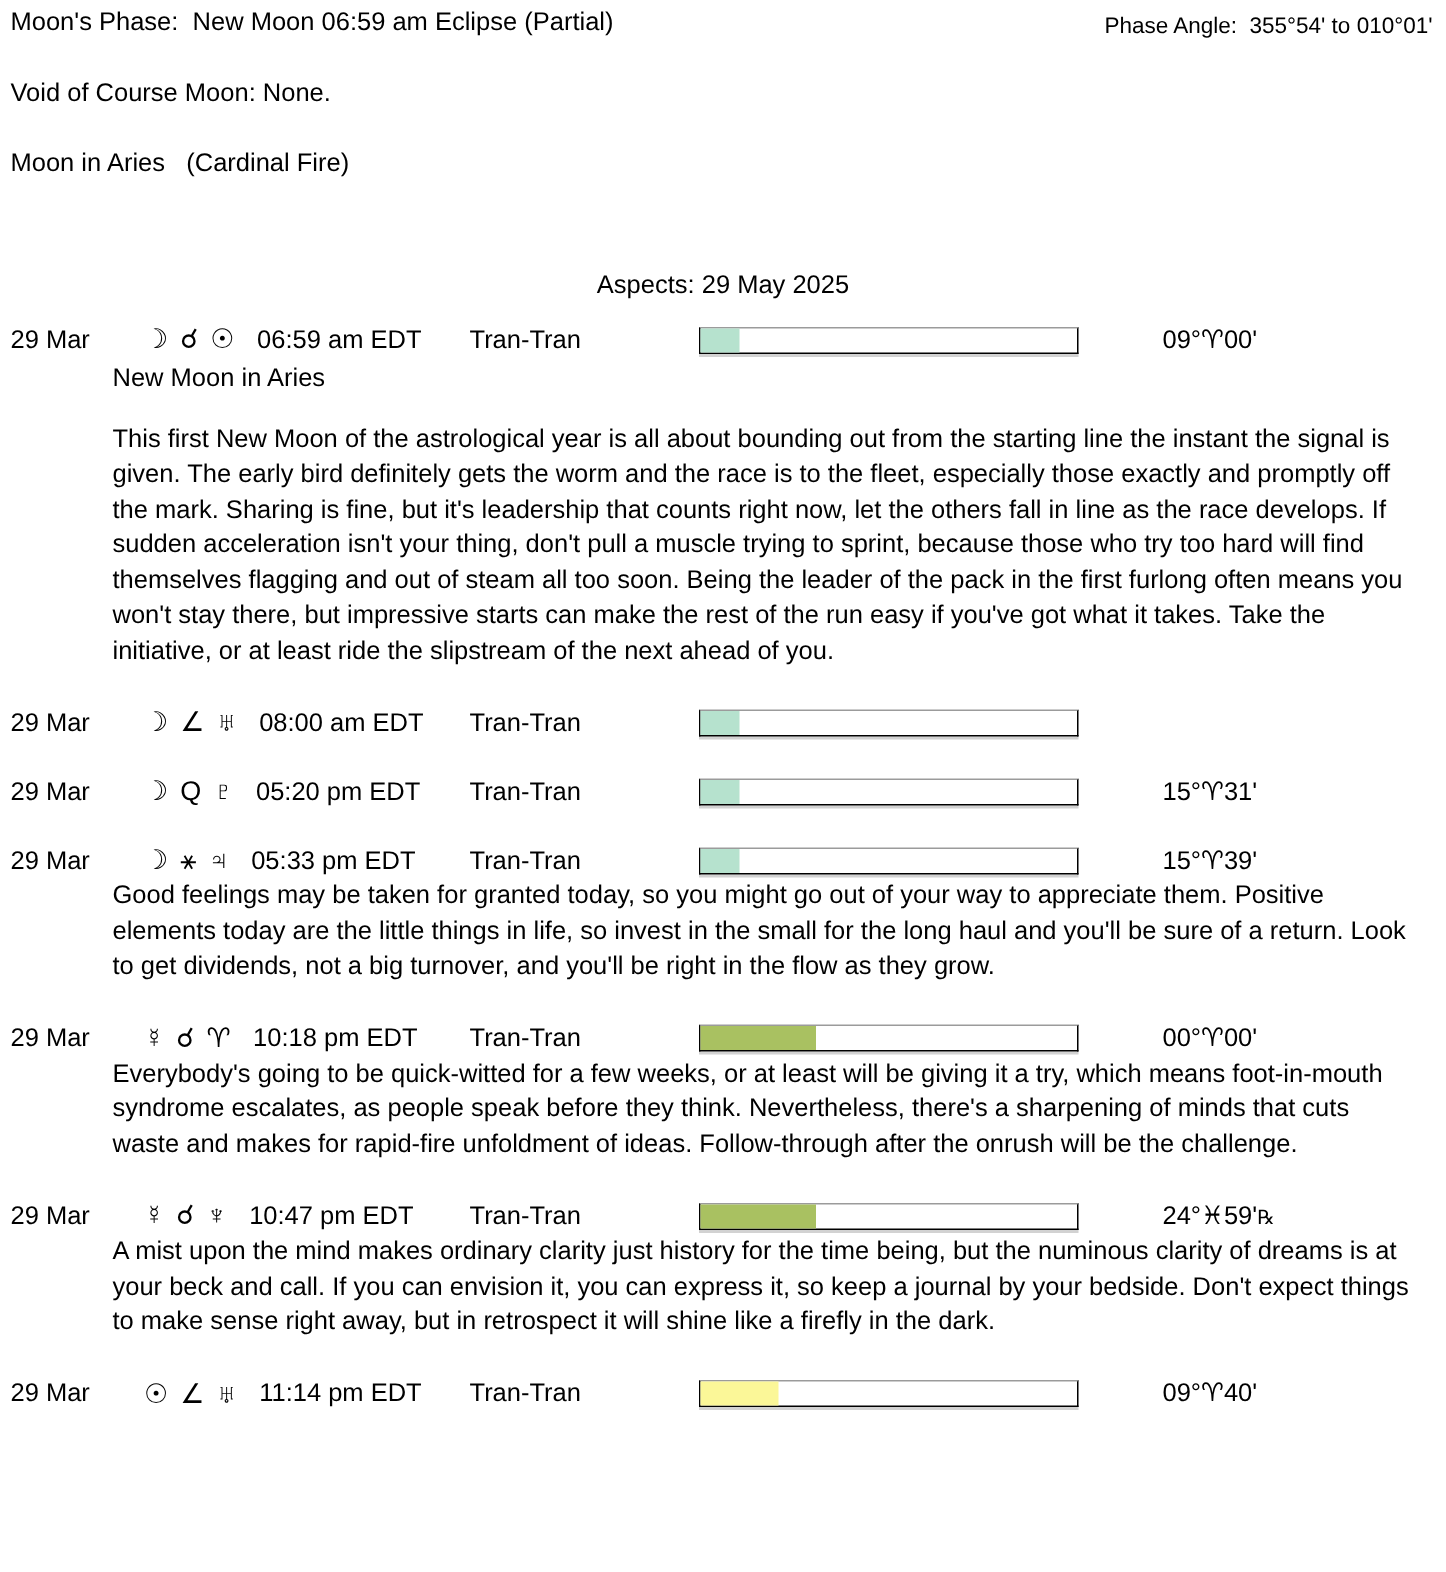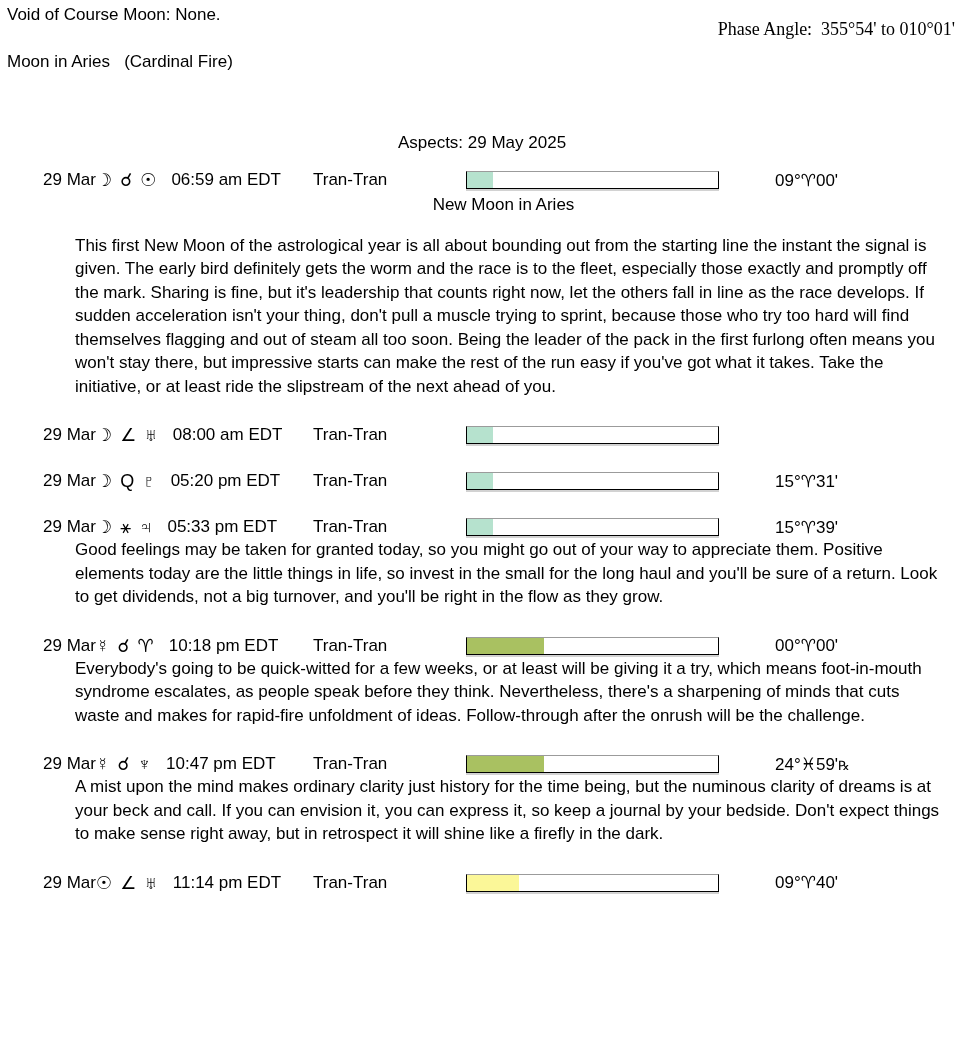--- a/index.html
+++ b/index.html
@@ -6,56 +6,57 @@
   body{
     width:964px;height:1048px;
     background:#ffffff;color:#000000;
     font-family:"Liberation Sans","DejaVu Sans",sans-serif;
     font-size:17px;
     position:relative;overflow:hidden;
   }
   .page{padding:6px 0 0 7px;}
   .hdr-line{white-space:pre;height:18px;line-height:18px;margin-bottom:29px;}
   .phase-angle{
-    position:absolute;top:19px;right:9px;
-    font-size:18px;white-space:pre;font-family:Liberation Serif, serif;
+    position:absolute;top:9px;right:9px;
+    font-size:15px;white-space:pre;
   }
   .aspects-title{
     text-align:center;margin-top:63px;margin-bottom:17px;
     height:18px;line-height:18px;width:950px;
   }
   .aspect-block{margin-bottom:26px;}
   .row-line{
     display:grid;grid-template-columns:299px 160px 253px 1fr;
     align-items:center;height:20px;
   }
   .cell-left{display:flex;align-items:center;white-space:pre;}
-  .date{display:inline-block;min-width:89px;text-align:right;}
+  .date{display:inline-block;min-width:89px;}
   .glyphs{font-size:18px;word-spacing:3px;}
   .time{margin-left:15px;}
   .cell-type{padding-left:7px;}
   .bar{
     height:18px;border:1px solid #000;border-top-color:#9b9b9b;
     background:#ffffff;box-shadow:0 2px 0 #d2d2d2;
     position:relative;box-sizing:border-box;
   }
   .bar-fill{height:100%;}
   .value{padding-left:56px;white-space:nowrap;}
   .rx{font-size:13px;}
-  .subtitle{margin:4px 0 0 36px;line-height:23.5px;text-align:center;}
+  .subtitle{margin:4px 0 0 68px;line-height:23.5px;}
   .desc{margin:2px 10px 0 68px;max-width:868px;line-height:23.5px;}
   .subtitle + .desc{margin-top:17px;}
 </style>
 </head>
 <body>
 
 <div class="page">
 
   <div class="phase-angle">Phase Angle:  355°54' to 010°01'</div>
 
+  <div class="hdr-line">Moon's Phase:  New Moon 06:59 am Eclipse (Partial)</div>
 
   <div class="hdr-line">Void of Course Moon: None.</div>
 
   <div class="hdr-line">Moon in Aries   (Cardinal Fire)</div>
 
   <div class="aspects-title">Aspects: 29 May 2025</div>
 
   <div id="rows">
   <section class="aspect-block">
     <div class="row-line">

